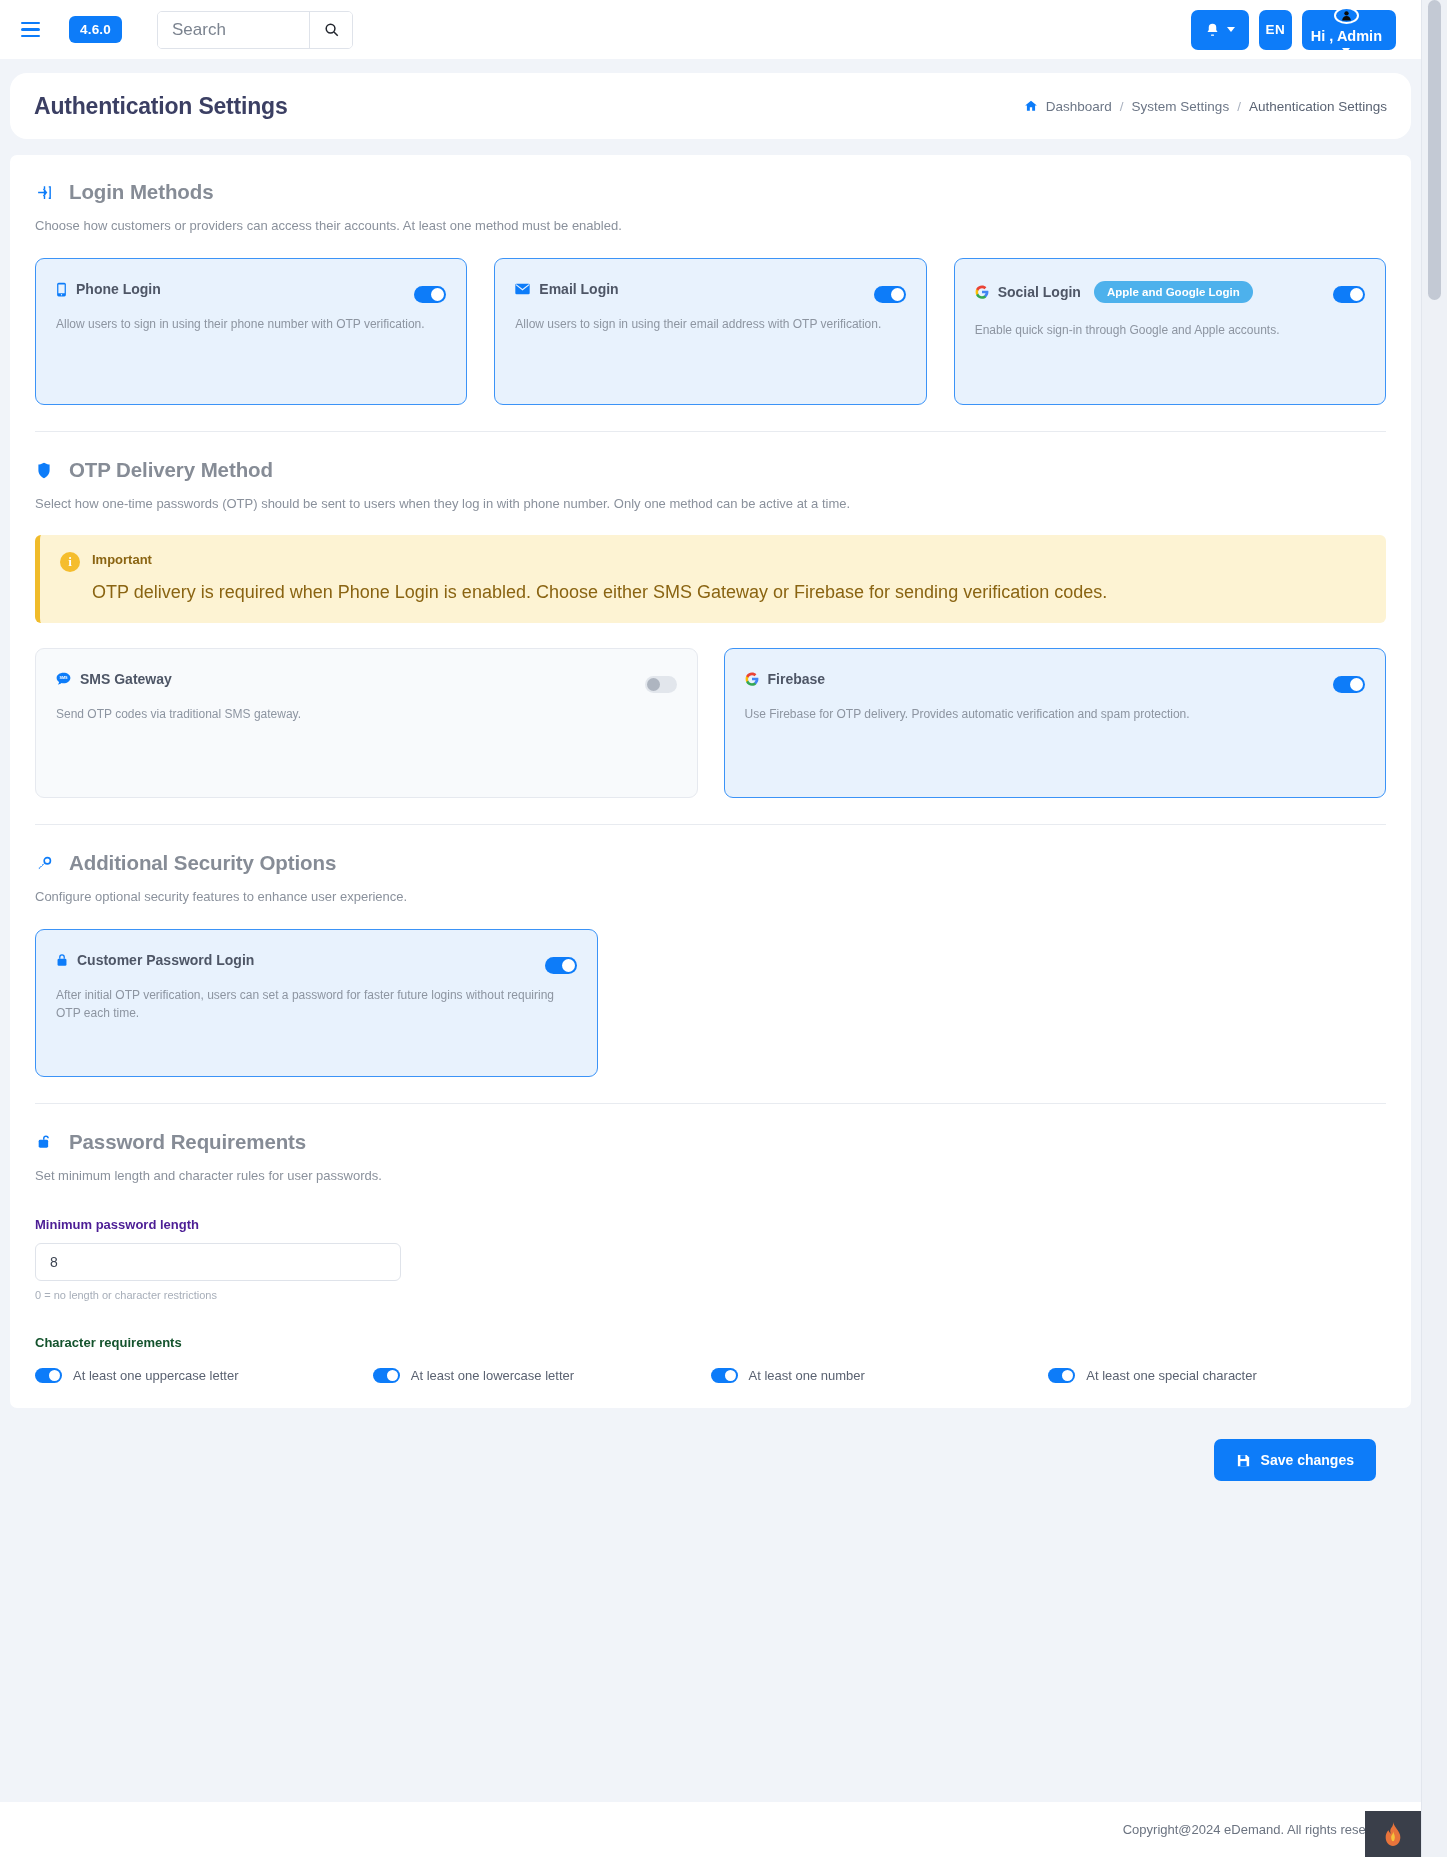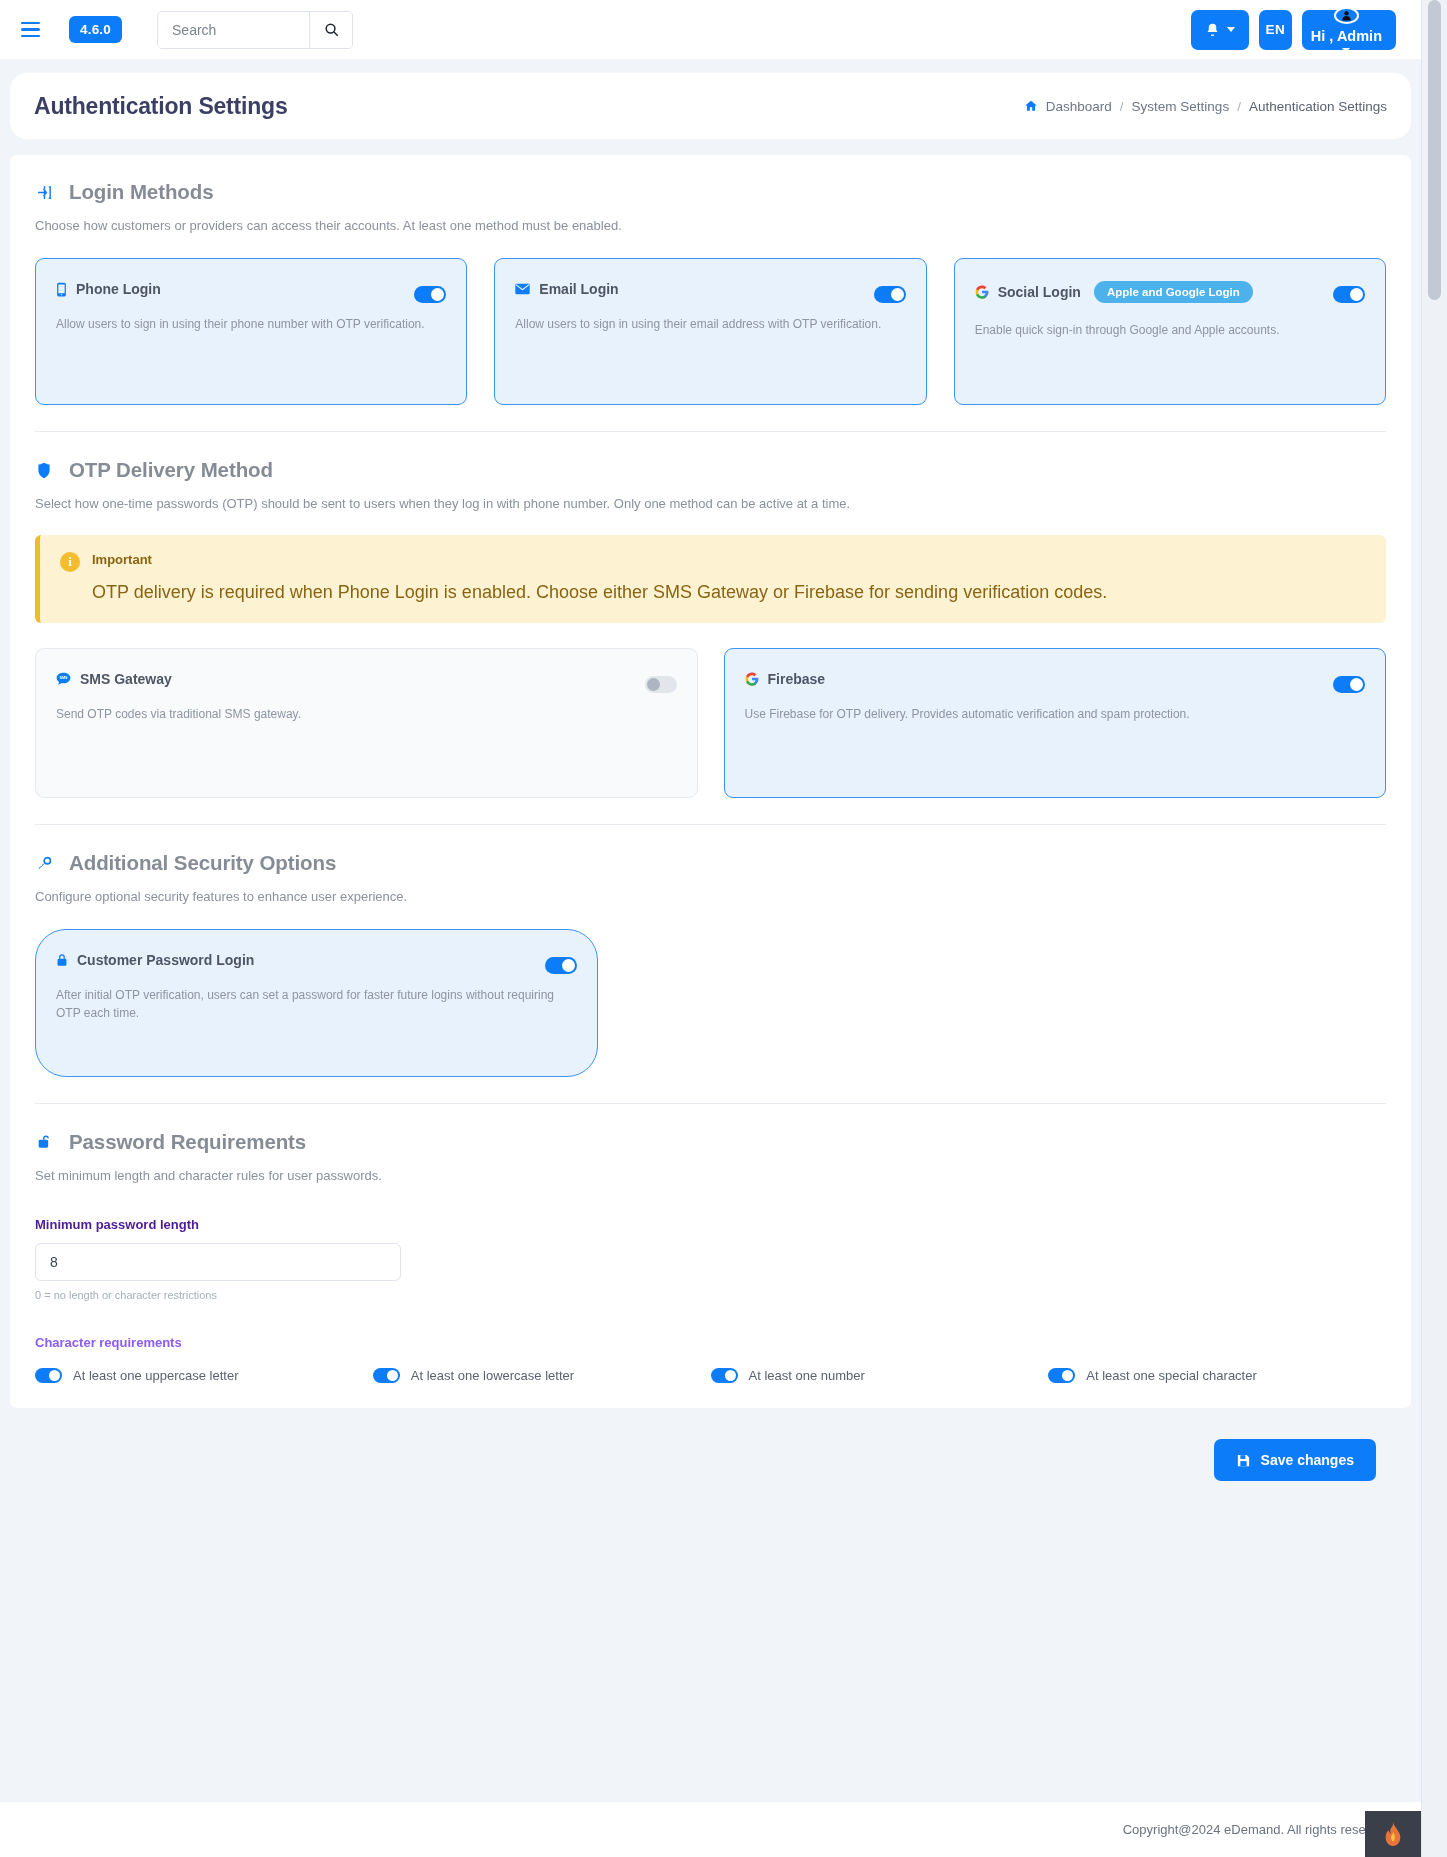--- a/index.html
+++ b/index.html
@@ -38,21 +38,21 @@
     letter-spacing: .2px;
   }
   .searchbox {
     margin-left: 35px;
     display: flex; height: 38px;
     border: 1px solid #dfe3ea; border-radius: 5px;
     overflow: hidden; background: #fff;
   }
   .searchbox input {
     width: 151px; border: none; outline: none;
-    padding: 0 14px; font-size: 14px; color: #555e6d;
+    padding: 0 14px; font-size: 17px; color: #555e6d;
     font-family: "Liberation Sans", sans-serif;
   }
   .searchbox input::placeholder { color: #7b838f; }
   .search-btn {
     width: 43px; display: flex; align-items: center; justify-content: center;
     border-left: 1px solid #dfe3ea; background: #fff; cursor: pointer;
   }
   .nav-right { margin-left: auto; display: flex; align-items: center; gap: 10px; }
   .btn-blue {
     background: #0d7cf9; color: #fff; border-radius: 7px;
@@ -166,35 +166,35 @@
     display: flex; align-items: center; justify-content: center;
     flex-shrink: 0; font-family: "Liberation Serif", serif;
   }
   .alert-title { font-size: 13px; font-weight: 700; color: #8a6412; }
   .alert-text { font-size: 18px; color: #8a6412; margin-top: 15px; }
 
   .cards-row-2 { display: flex; gap: 26px; margin-top: 25px; }
   .cards-row-2 .opt-card { min-height: 150px; }
 
   .single-row { display: flex; gap: 26px; margin-top: 25px; }
-  .single-row .opt-card { flex: 0 0 563px; min-height: 148px; border-radius: 31px; }
+  .single-row .opt-card { flex: 0 0 563px; min-height: 148px; }
   .single-row .spacer { flex: 1; }
 
   
   .field-label {
     font-size: 13px; font-weight: 700; color: #4c1d95; margin-top: 34px;
   }
   .text-input {
     margin-top: 11px; width: 366px; height: 38px;
     border: 1px solid #dfe3ea; border-radius: 6px;
     padding: 0 14px; font-size: 14px; color: #3d4452;
     outline: none; font-family: "Liberation Sans", sans-serif; background: #fff;
   }
   .field-hint { font-size: 11px; color: #a7aeb9; margin-top: 8px; }
-  .char-req-label { font-size: 13px; font-weight: 700; color: #8b5cf6; margin-top: 34px; }
+  .char-req-label { font-size: 13px; font-weight: 700; color: #14532d; margin-top: 34px; }
   .char-row { display: flex; margin-top: 18px; justify-content: flex-end; }
   .char-item { flex: 1; display: flex; align-items: center; gap: 11px; }
   .mini-toggle {
     width: 27px; height: 15px; border-radius: 20px; background: #0d7cf9;
     display: flex; align-items: center; justify-content: flex-end;
     cursor: pointer; flex-shrink: 0;
   }
   .mini-toggle .knob { width: 11px; height: 11px; border-radius: 50%; background: #fff; margin: 0 2px; }
   .char-text { font-size: 13px; color: #5a6271; }
 

